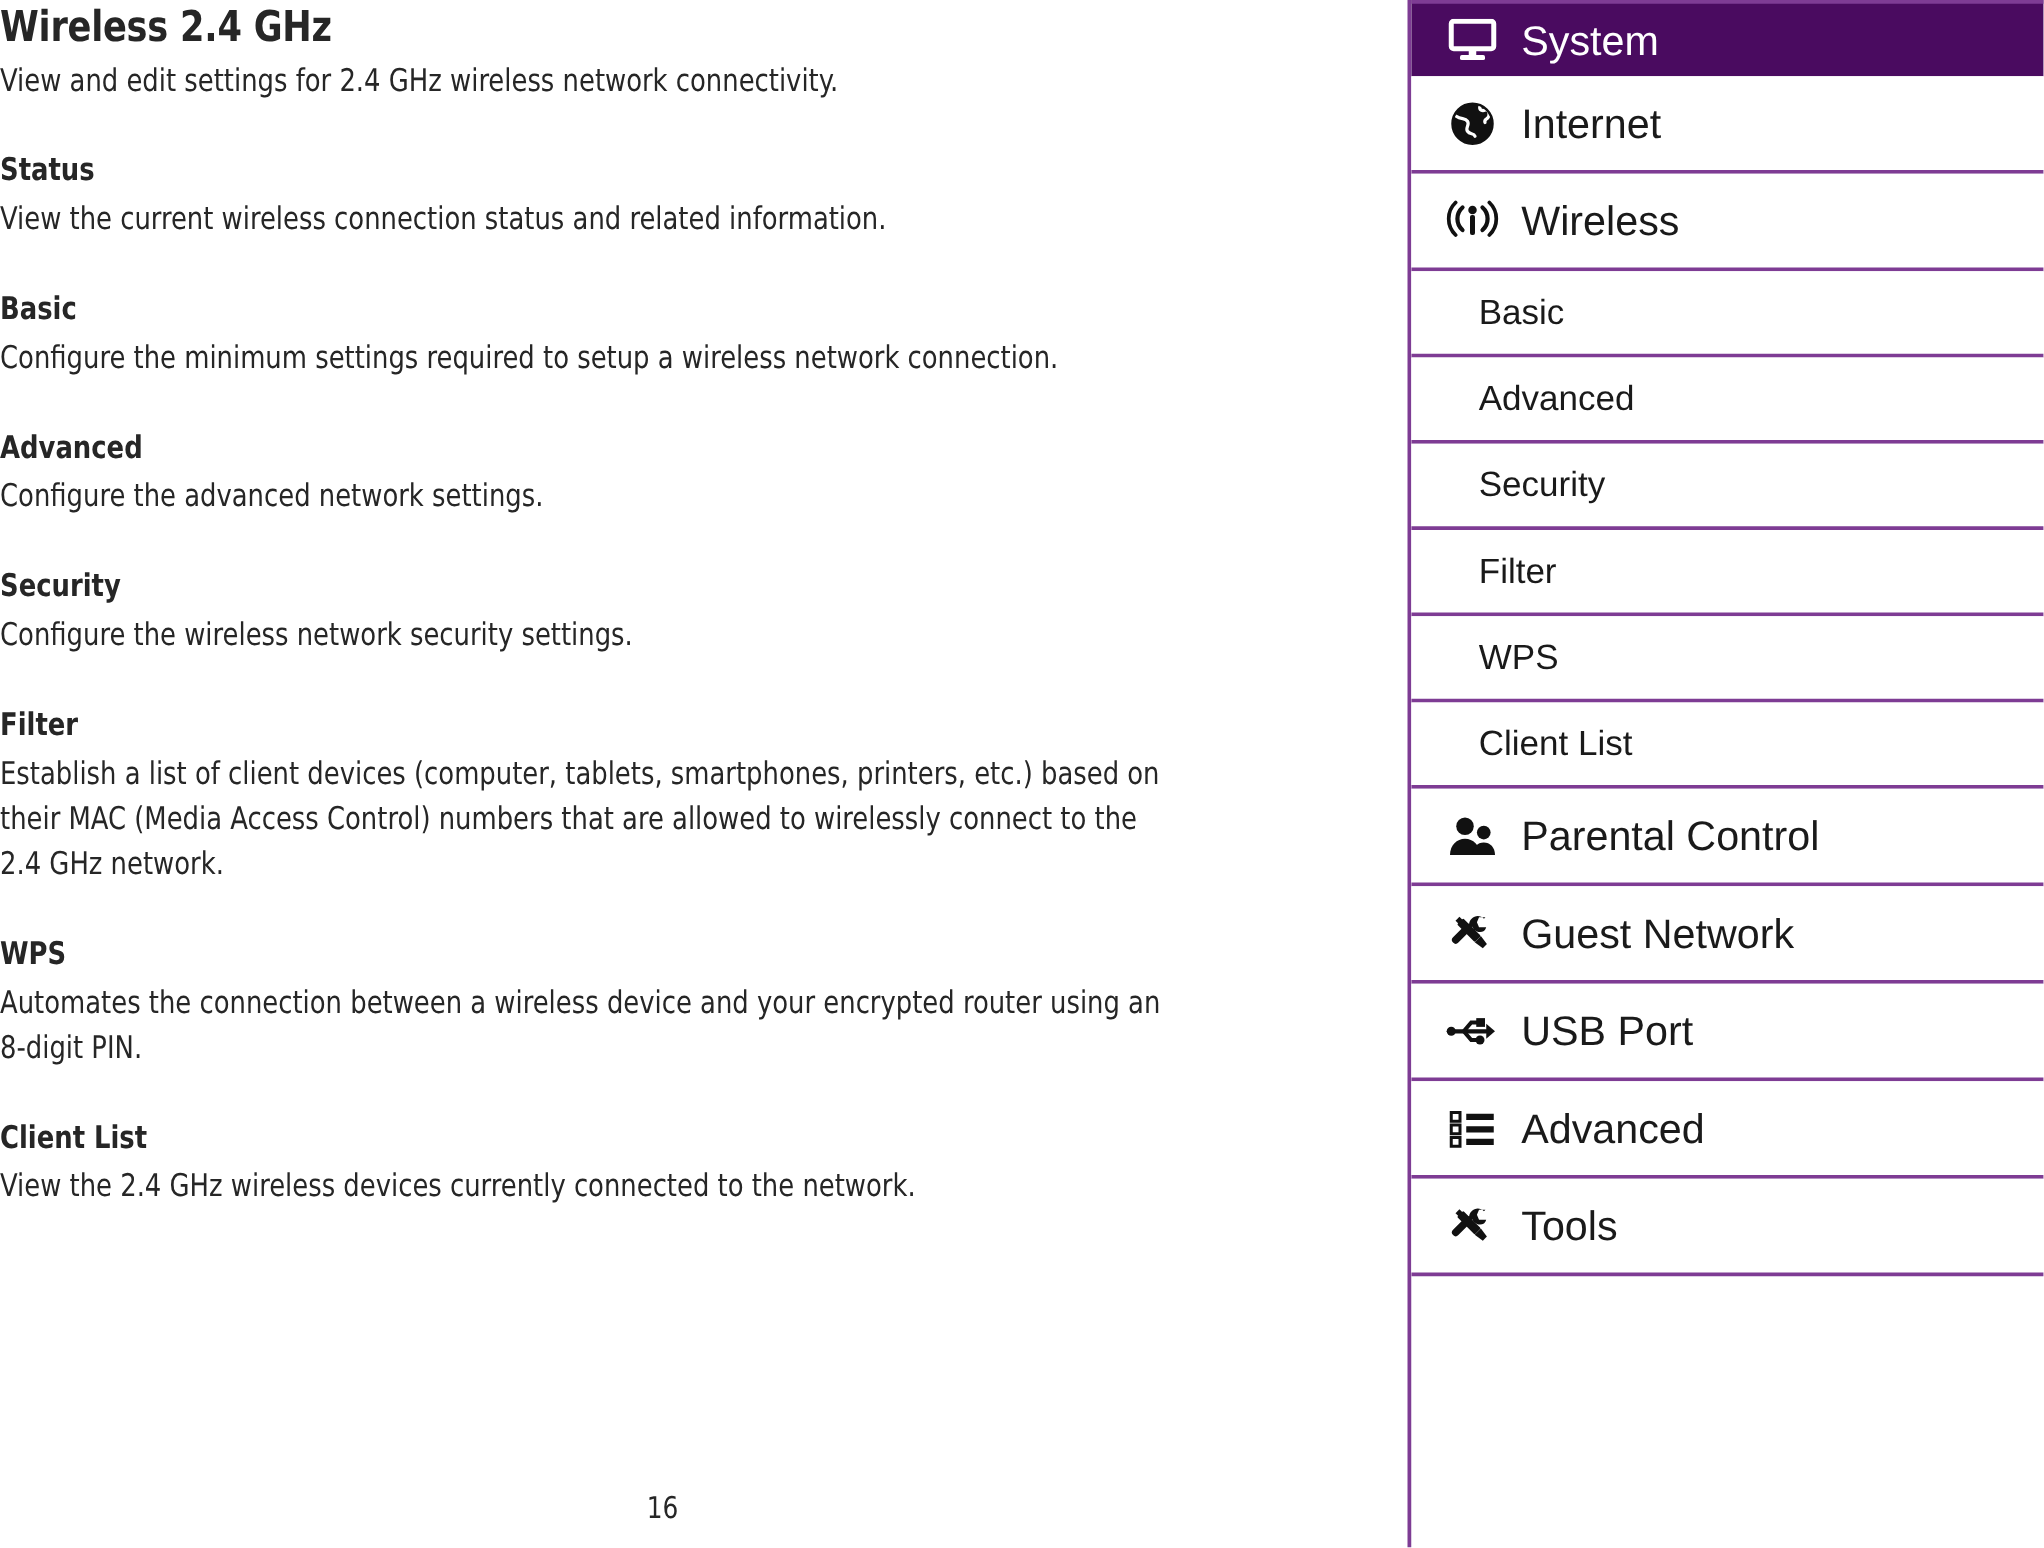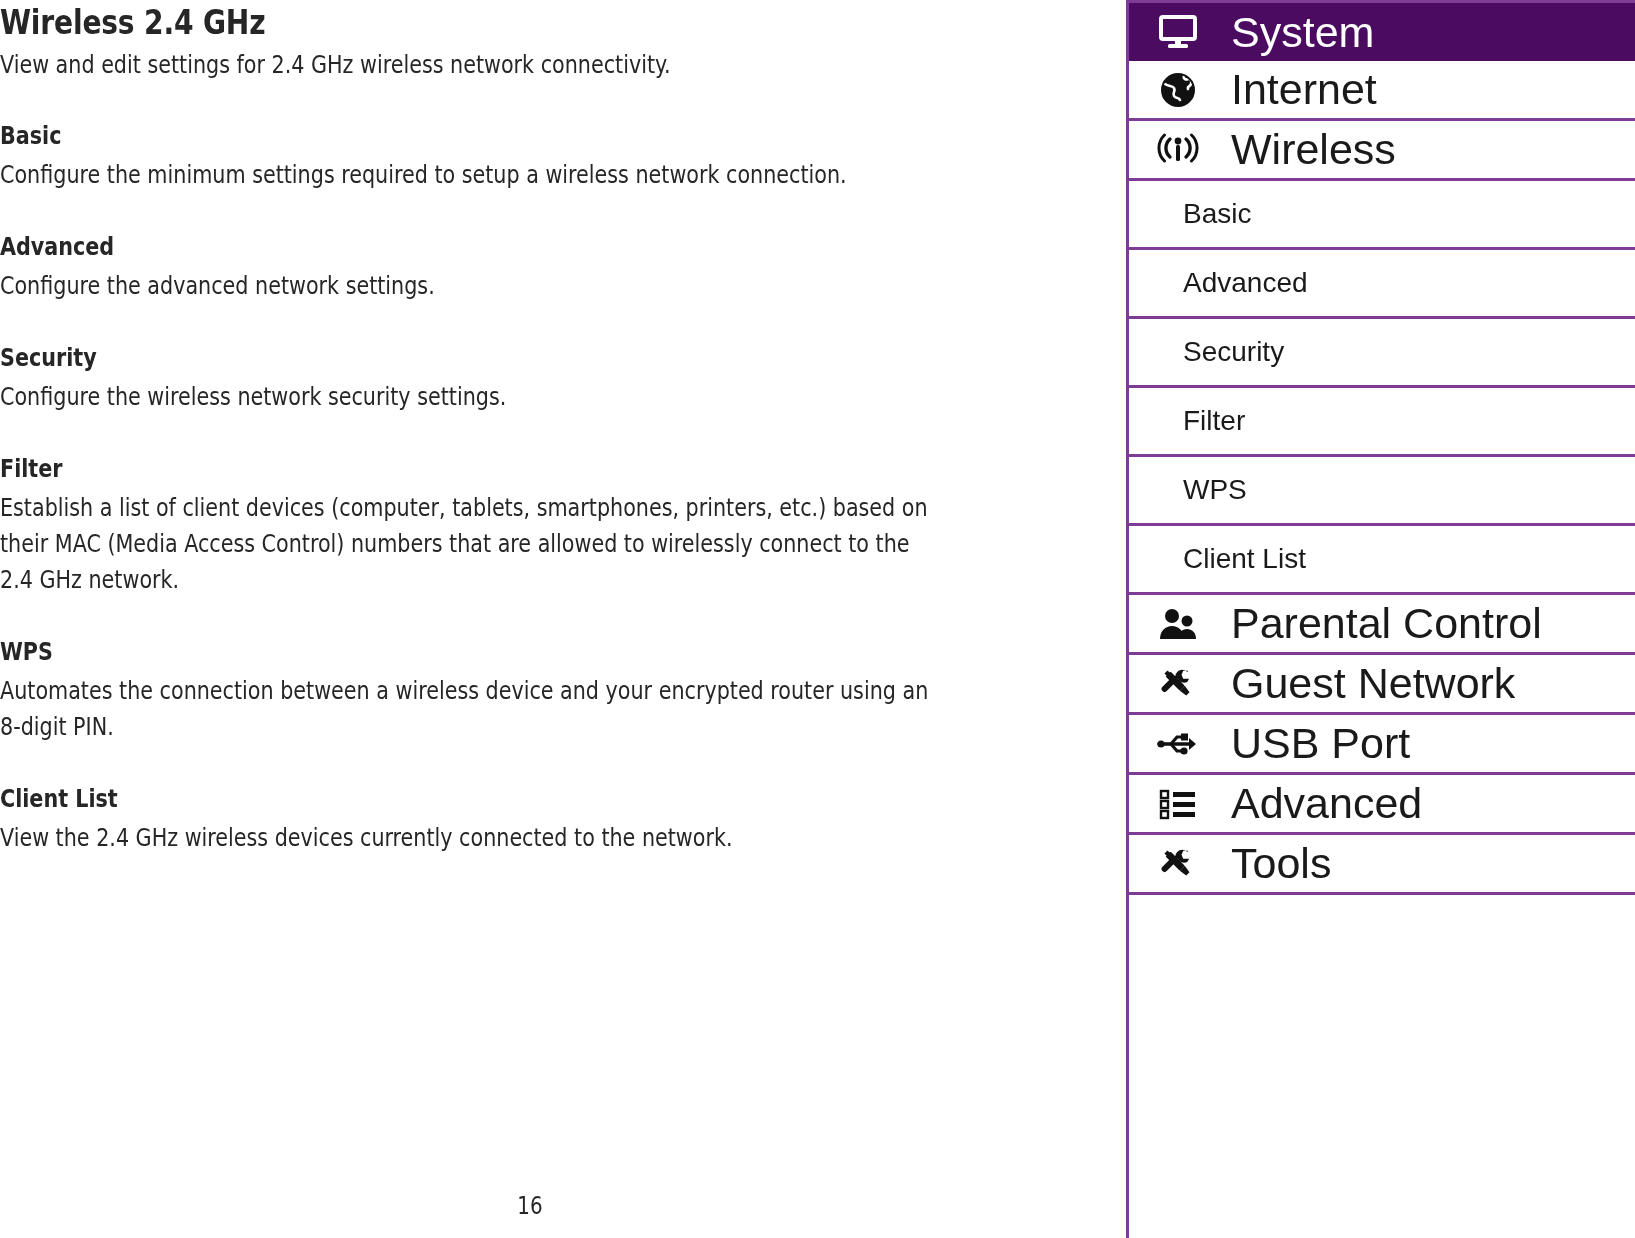--- a/index.html
+++ b/index.html
@@ -107,21 +107,21 @@
     overflow: hidden;
   }
 
   .menu-row {
     position: relative;
     box-sizing: border-box;
     display: flex;
     align-items: center;
     background: #ffffff;
     border-bottom: 3px solid #7E3C94;
-    height: 60px;
+    height: 78px;
     padding-left: 10px;
   }
   .menu-row:first-child {
     border-top: 3px solid #7E3C94;
   }
 
   .menu-row.top {
     height: 61px;
     border-bottom: 0;
   }
@@ -142,44 +142,48 @@
     height: 44px;
     display: flex;
     align-items: center;
     justify-content: center;
     margin-left: 12px;
   }
   .menu-icon svg { display: block; }
 
   .menu-label {
     font-family: "Liberation Sans", sans-serif;
-    font-size: 43px;
+    font-size: 33px;
     line-height: 1;
     color: #1a1a1a;
-    margin-left: 26px;
+    margin-left: 12px;
     white-space: nowrap;
     letter-spacing: 0px;
   }
   .menu-row.active .menu-label { color: #ffffff; }
 
   .menu-row.sub .menu-label {
     font-size: 28px;
     margin-left: 54px;
     color: #1a1a1a;
   }
 </style>
 </head>
 <body>
 
 <div id="doc-column">
   <div class="doc-body">
 
     <h1 class="page-title">Wireless 2.4 GHz</h1>
     <p class="page-intro">View and edit settings for 2.4 GHz wireless network connectivity.</p>
 
+    <div class="section">
+      <div class="section-heading">Status</div>
+      <p class="section-body">View the current wireless connection status and related information.</p>
+    </div>
 
     <div class="section">
       <div class="section-heading">Basic</div>
       <p class="section-body">Configure the minimum settings required to setup a wireless network connection.</p>
     </div>
 
     <div class="section">
       <div class="section-heading">Advanced</div>
       <p class="section-body">Configure the advanced network settings.</p>
     </div>

